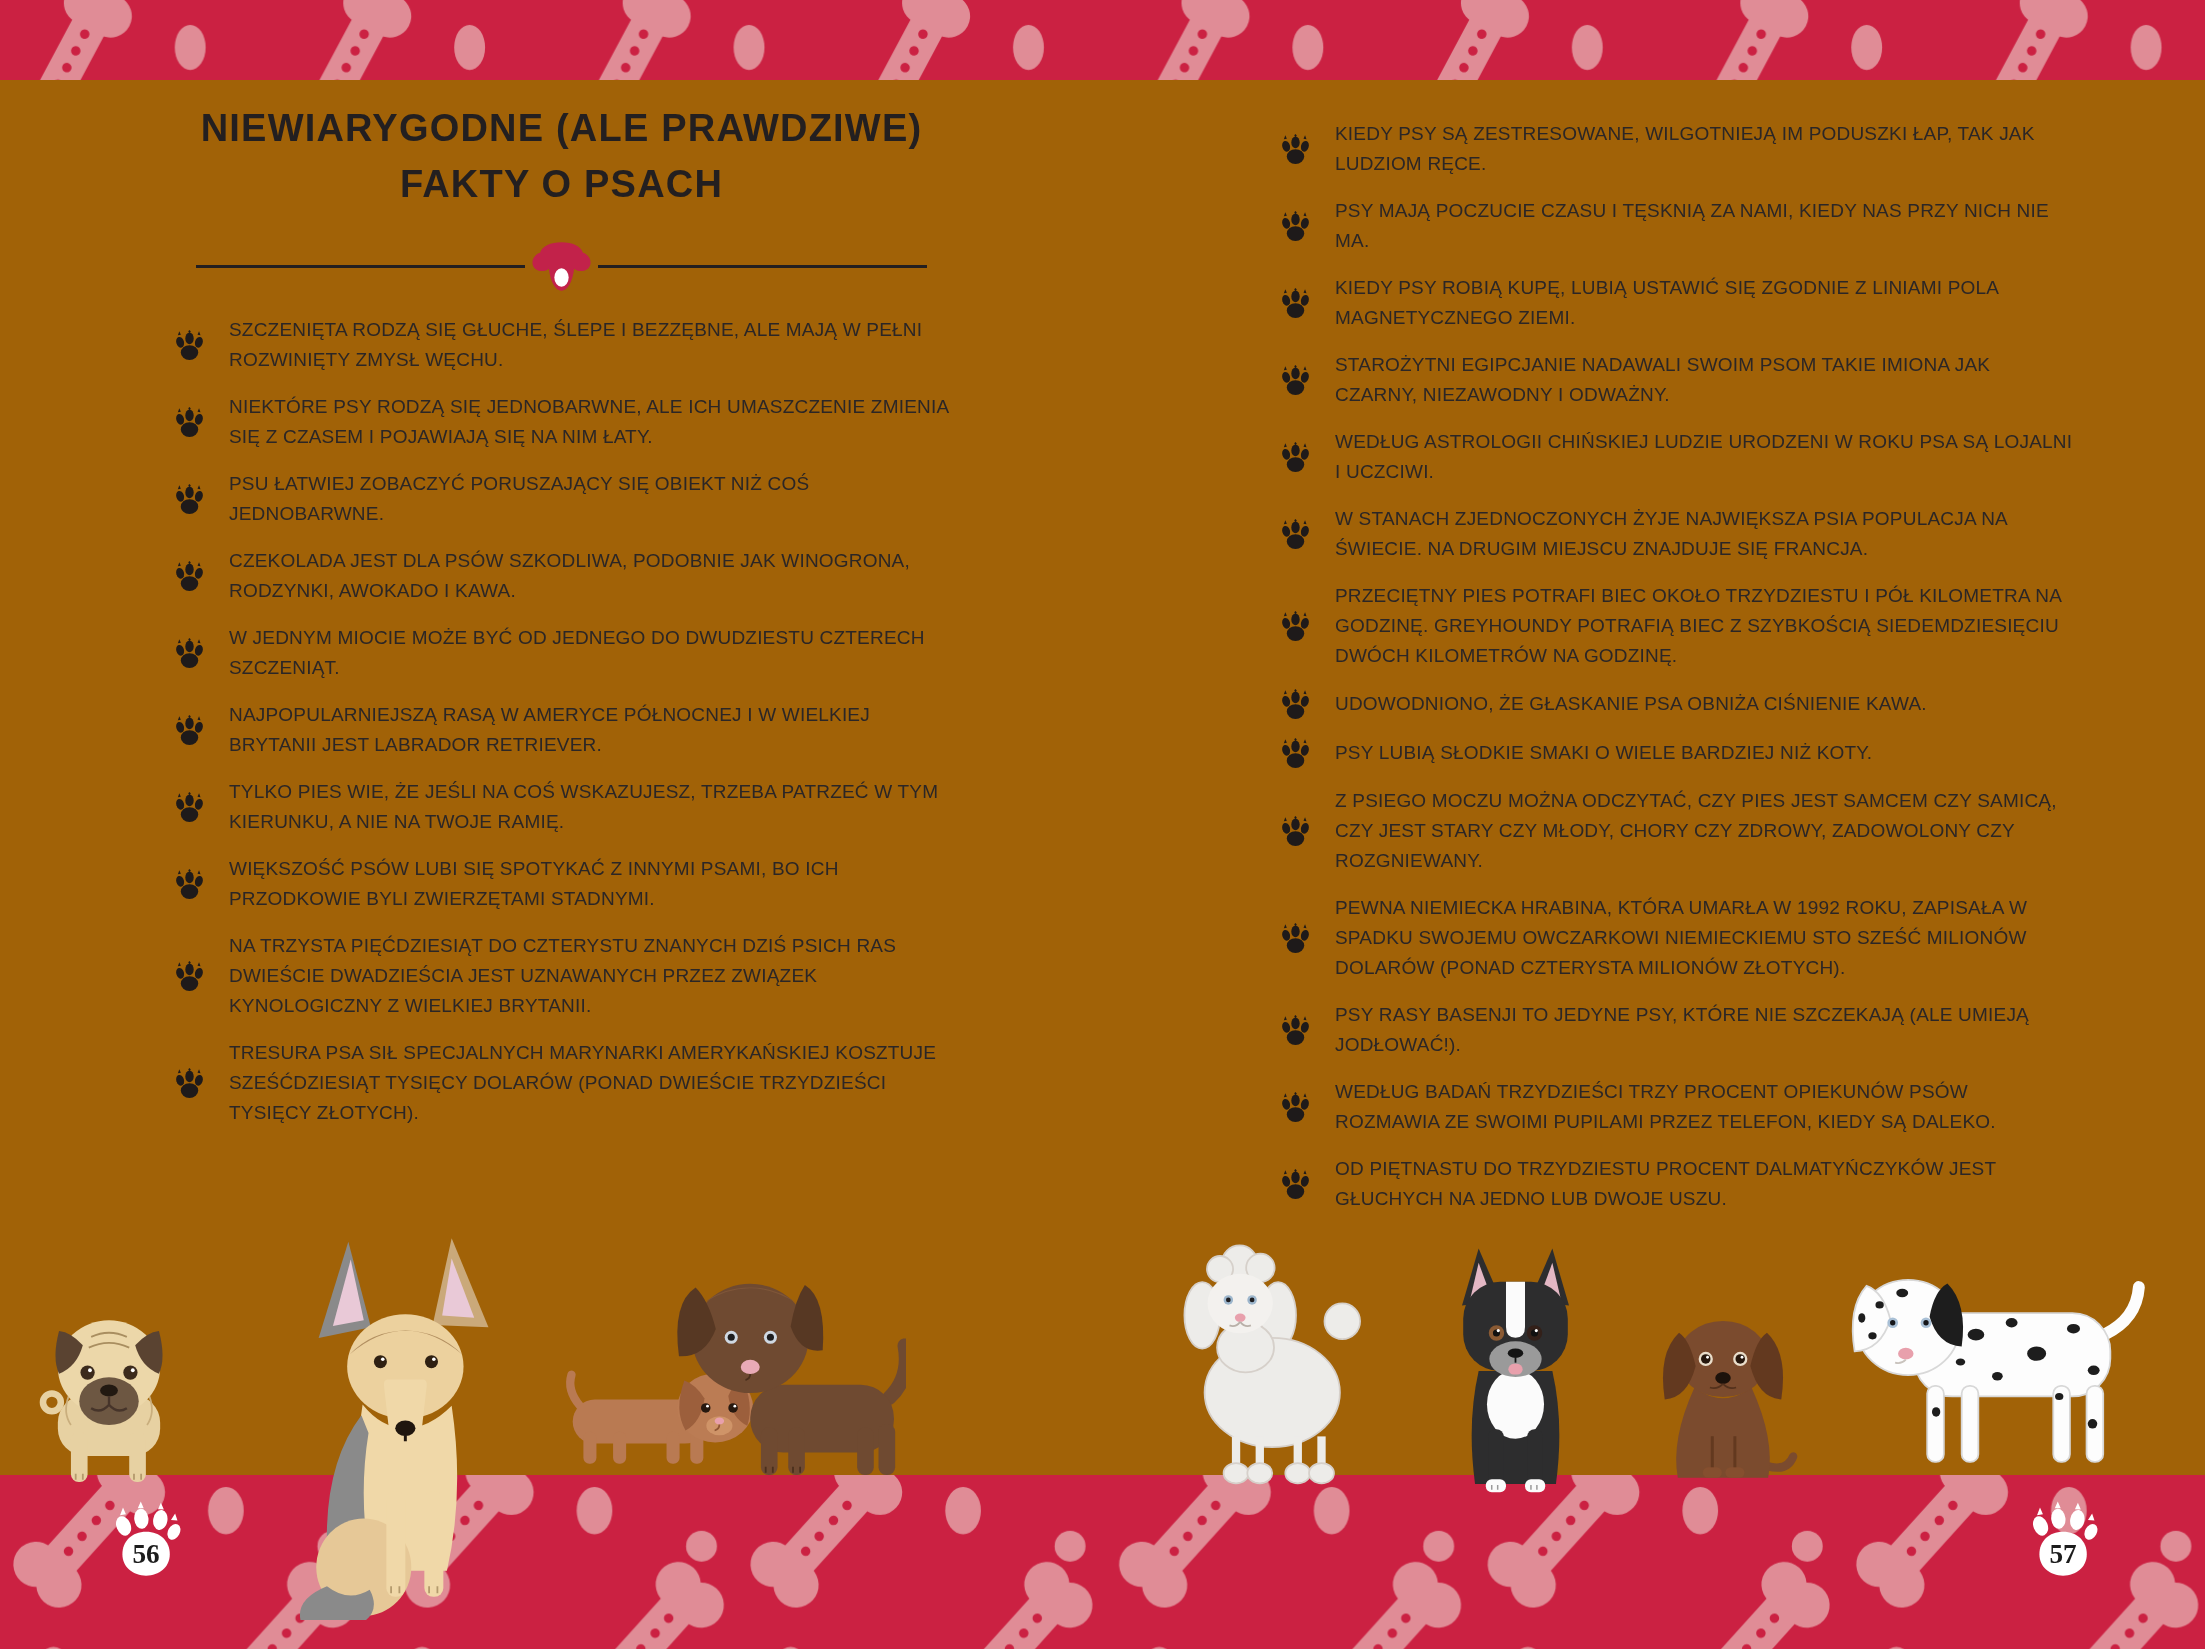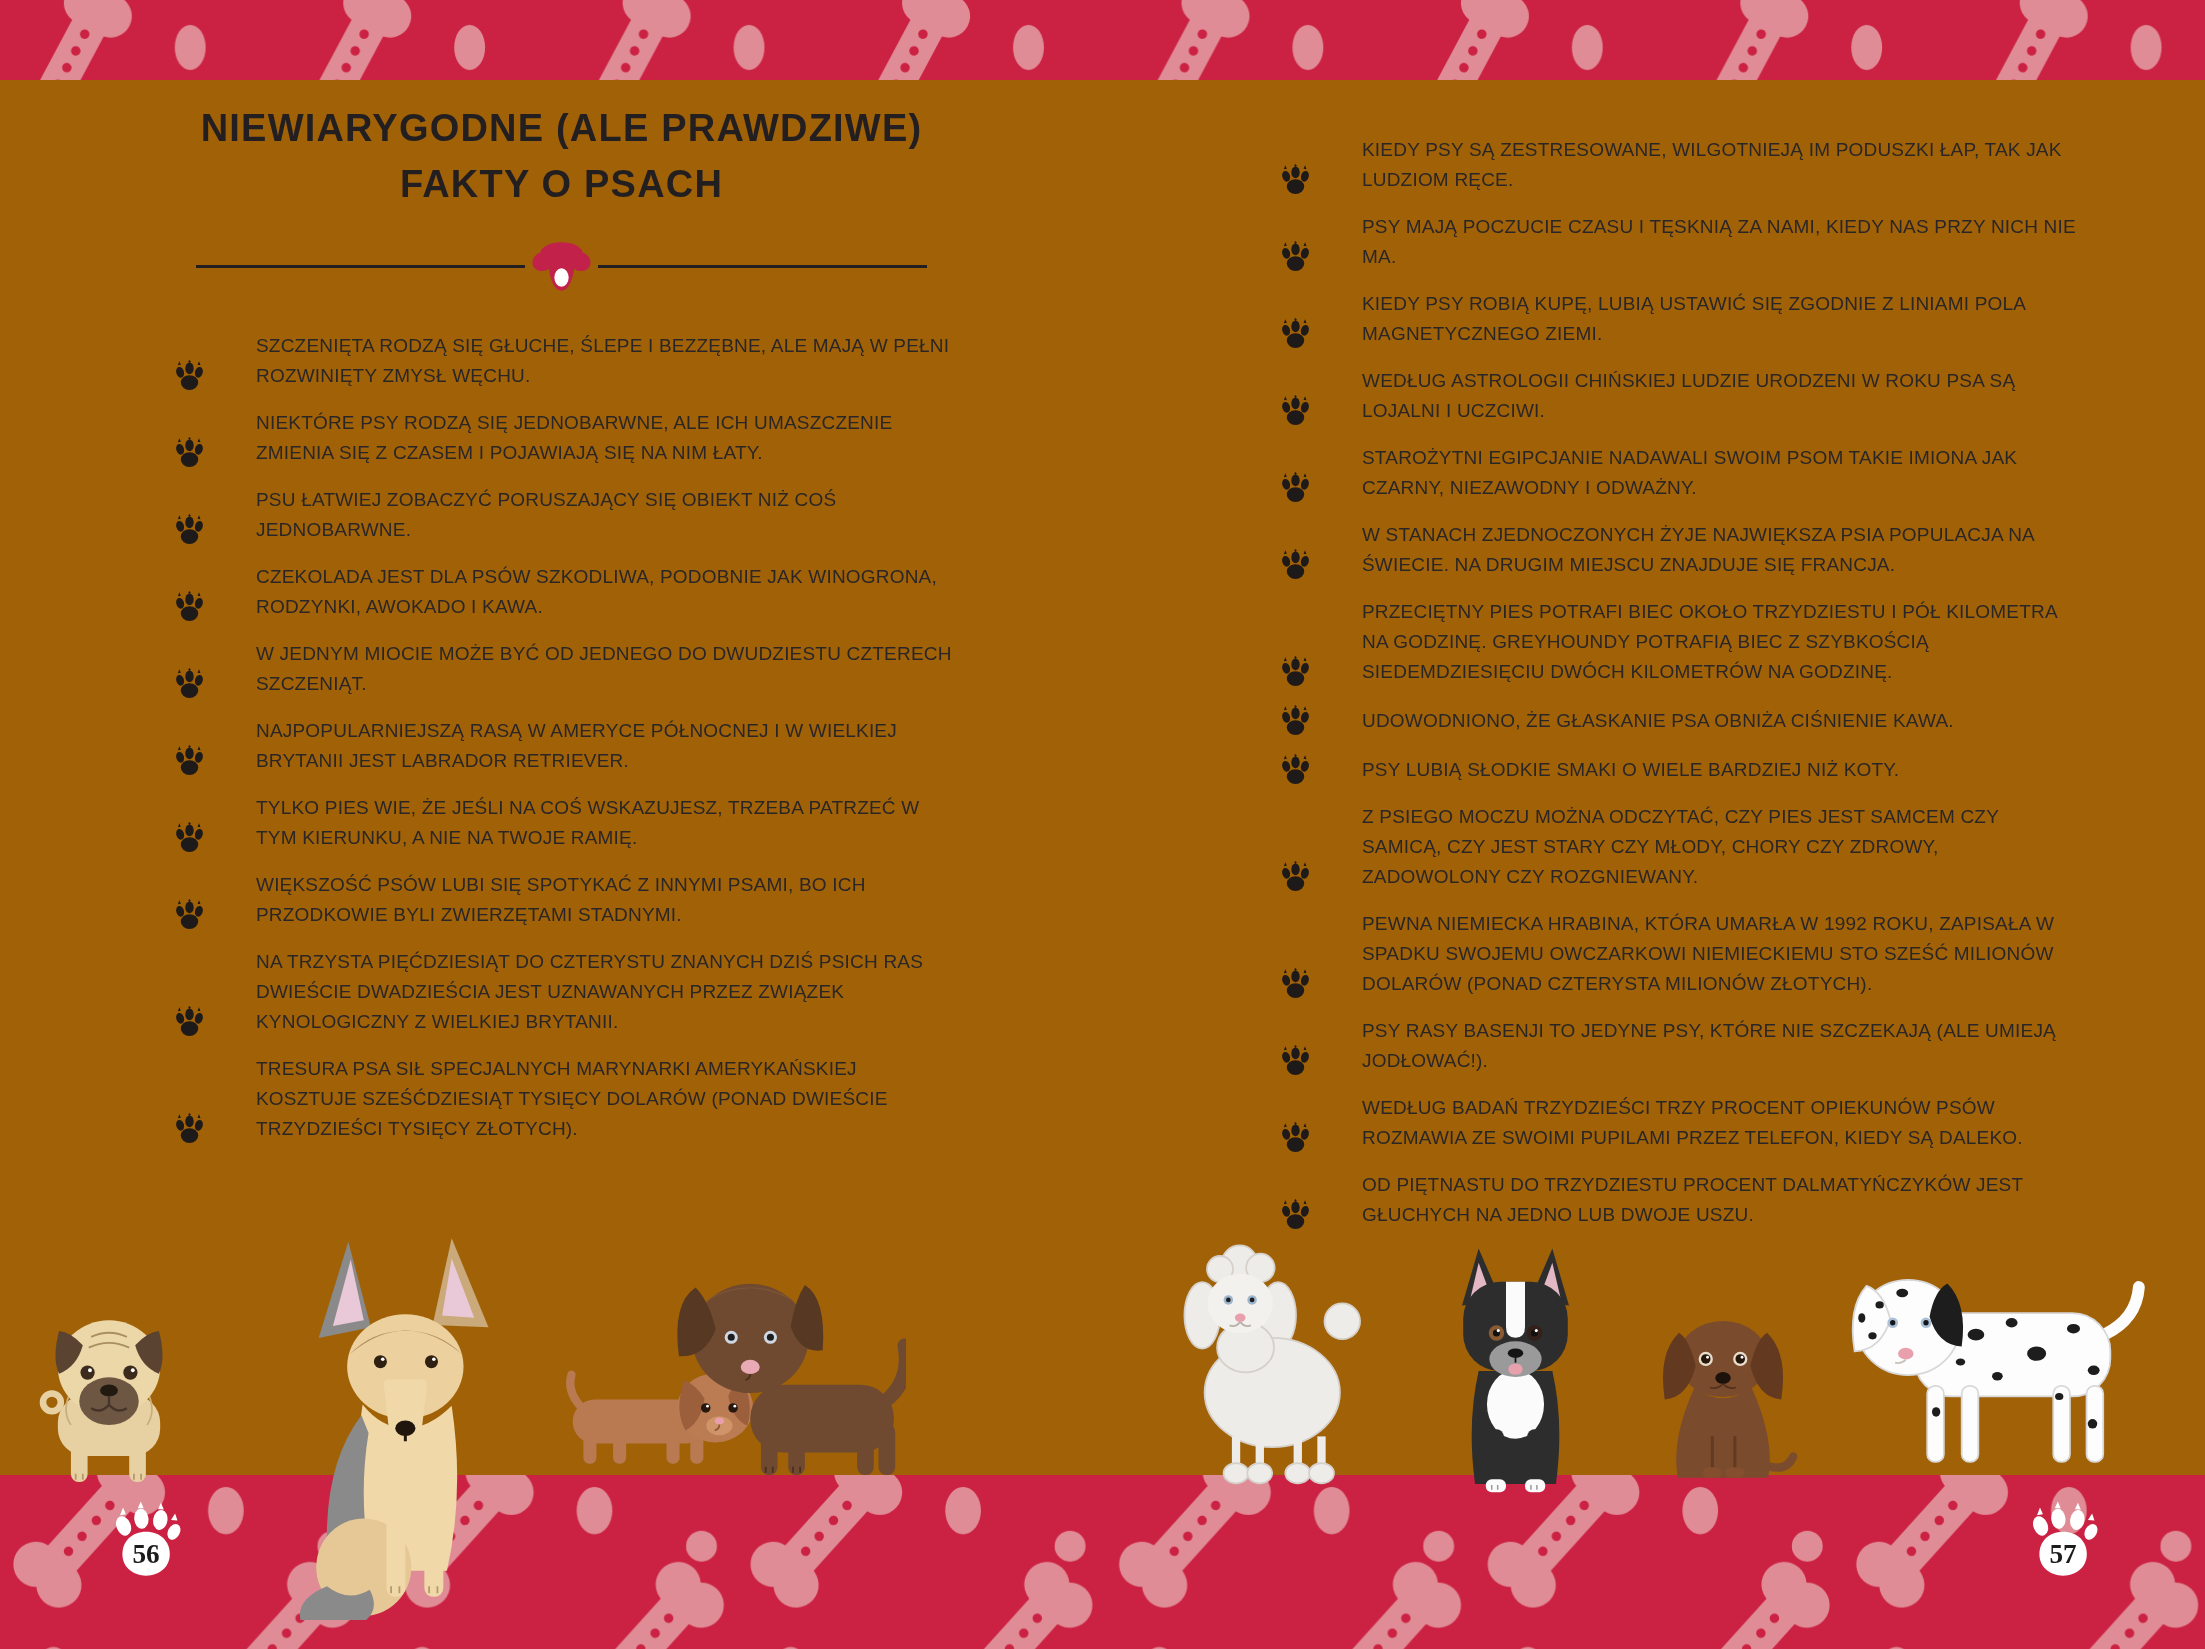--- a/index.html
+++ b/index.html
@@ -10,21 +10,21 @@
   .band.bottom{bottom:0;}
   .title{position:absolute;left:178px;top:100px;width:767px;text-align:center;
          font-size:38px;line-height:1.48;font-weight:600;letter-spacing:1.2px;color:#231f20;}
   .divider{position:absolute;left:196px;top:238px;width:731px;height:57px;
            display:flex;align-items:center;}
   .divider .line{flex:1;height:2.4px;background:#231f20;}
   .divider svg{width:69px;height:55px;margin:0 2.4px;}
   ul.facts{position:absolute;margin:0;padding:0;list-style:none;}
   ul.facts.left{left:174px;top:315px;width:782px;}
   ul.facts.right{left:1280px;top:119px;width:797px;}
-  li.fact{display:flex;align-items:flex-end;margin:16px 0 17px 0;gap:27px;}
+  li.fact{display:flex;align-items:center;margin:0 0 17px 0;}
   li.fact .paw{flex:none;width:31px;height:31px;margin:1.2px 24px 0 0;color:#1e1a1a;}
   li.fact .paw svg{width:31px;height:31px;display:block;}
   li.fact .txt{font-size:19px;line-height:30px;letter-spacing:0.2px;color:#2b2626;}
   .dog{position:absolute;}
   .badge{position:absolute;width:77px;height:80px;}
   .badge text{font-family:"Liberation Serif",serif;font-weight:bold;font-size:46px;fill:#1c1c1c;}
 </style>
 </head>
 <body>
 
@@ -191,29 +191,29 @@
           </svg>
         </span>
         <span class="txt">KIEDY PSY ROBIĄ KUPĘ, LUBIĄ USTAWIĆ SIĘ ZGODNIE Z LINIAMI POLA MAGNETYCZNEGO ZIEMI.</span>
       </li>
     <li class="fact">
         <span class="paw">
           <svg viewBox="0 0 48 48">
             <use href="#pawBul"></use>
           </svg>
         </span>
+        <span class="txt">STAROŻYTNI EGIPCJANIE NADAWALI SWOIM PSOM TAKIE IMIONA JAK CZARNY, NIEZAWODNY I ODWAŻNY.</span>
+      </li>
+    <li class="fact">
+        <span class="paw">
+          <svg viewBox="0 0 48 48">
+            <use href="#pawBul"></use>
+          </svg>
+        </span>
         <span class="txt">WEDŁUG ASTROLOGII CHIŃSKIEJ LUDZIE URODZENI W ROKU PSA SĄ LOJALNI I UCZCIWI.</span>
-      </li>
-    <li class="fact">
-        <span class="paw">
-          <svg viewBox="0 0 48 48">
-            <use href="#pawBul"></use>
-          </svg>
-        </span>
-        <span class="txt">STAROŻYTNI EGIPCJANIE NADAWALI SWOIM PSOM TAKIE IMIONA JAK CZARNY, NIEZAWODNY I ODWAŻNY.</span>
       </li>
     <li class="fact">
         <span class="paw">
           <svg viewBox="0 0 48 48">
             <use href="#pawBul"></use>
           </svg>
         </span>
         <span class="txt">W STANACH ZJEDNOCZONYCH ŻYJE NAJWIĘKSZA PSIA POPULACJA NA ŚWIECIE. NA DRUGIM MIEJSCU ZNAJDUJE SIĘ FRANCJA.</span>
       </li>
     <li class="fact">

